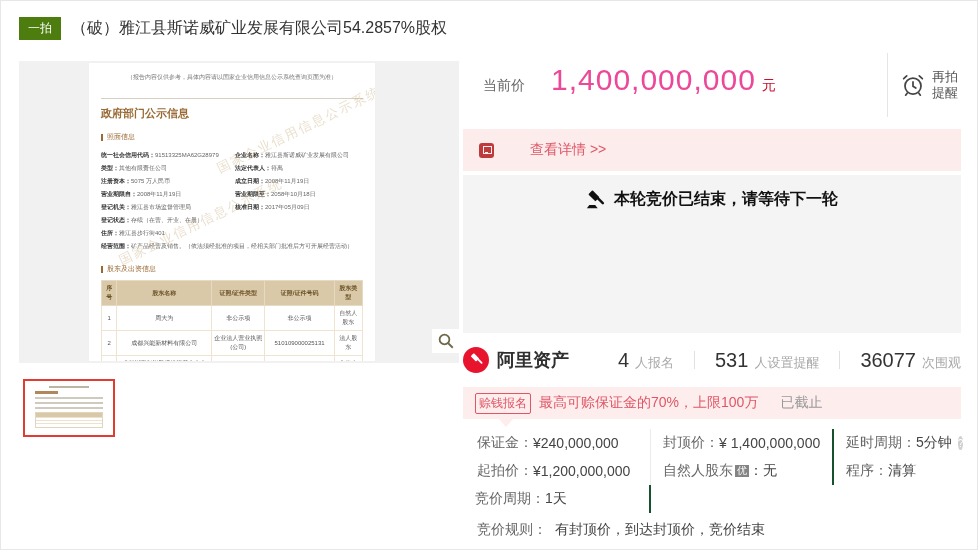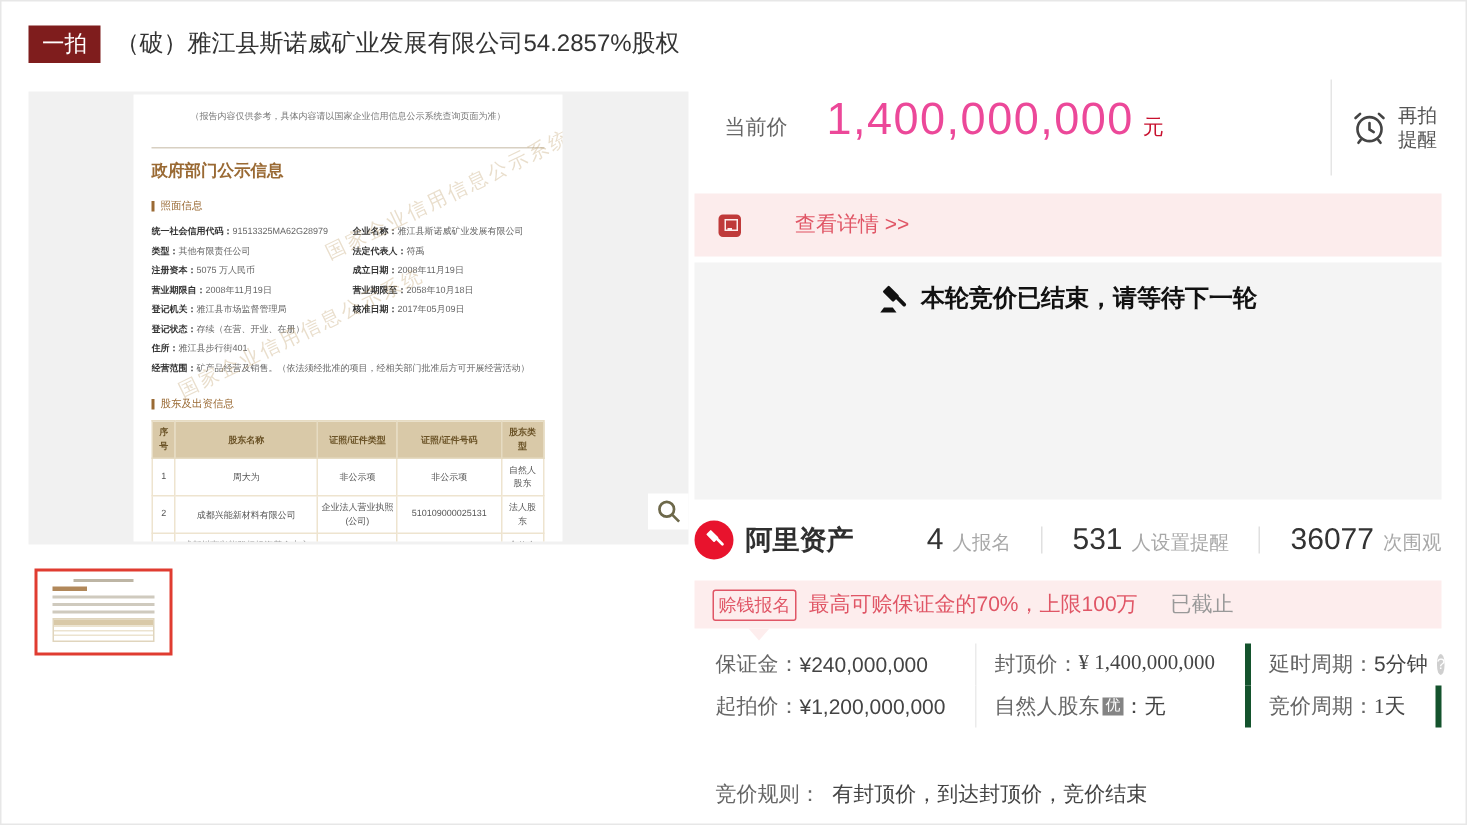--- a/index.html
+++ b/index.html
@@ -3,21 +3,21 @@
 <meta charset="utf-8">
 <style>
   * { margin:0; padding:0; box-sizing:border-box; }
   html,body { background:#fff; }
   body { font-family:"Liberation Sans","DejaVu Sans",sans-serif; }
   .page { position:relative; width:978px; height:550px; background:#fff;
           border:1px solid #e7e7e7; overflow:hidden; }
 
   
   .hdr { position:absolute; left:18px; top:16px; display:flex; align-items:center; }
-  .hdr-badge { background:#7f1d1d; color:#fff; font-size:15px; padding:3px 9px; margin-right:10px; }
+  .hdr-badge { background:#4d7c0f; color:#fff; font-size:12px; padding:3px 9px; margin-right:10px; }
   .hdr-title { font-size:16px; font-weight:normal; color:#333; }
 
   
   .viewer { position:absolute; left:18px; top:60px; width:440px; height:302px; background:#f1f1f1; }
   .doc { position:absolute; left:70px; top:2px; width:286px; height:298px; background:#fff;
          padding:10px 12px 0 12px; overflow:hidden; color:#555; }
   .doc-disclaimer { font-size:6px; color:#777; text-align:center; transform-origin:center; white-space:nowrap; }
   .doc-rule { border-top:1px solid #d8d0c2; margin:16px 0 0 0; }
   .doc-sec-title { margin-top:7px; font-size:11px; font-weight:bold; color:#9a6a34; }
   .doc-sub { margin-top:11px; font-size:7px; color:#9a6a34; display:flex; align-items:center; }
@@ -91,21 +91,21 @@
   .promo-text { font-size:14px; color:#e05666; }
   .promo-status { font-size:14px; color:#999; margin-left:22px; }
   .promo-tail { position:absolute; top:366px; left:36px; width:0; height:0;
                 border-left:7px solid transparent; border-right:7px solid transparent;
                 border-top:8px solid #fdeded; }
 
   .details { position:absolute; top:376px; left:0; width:498px; font-size:14px; }
   .dgrid { display:grid; grid-template-columns:188px 183px 127px; }
   .dcell { height:28px; display:flex; align-items:center; padding-left:14px; white-space:nowrap; }
   .dcell.c1 { border-right:1px solid #ebebeb; }
-  .dcell.c2 { border-right:4px solid #14532d; padding-left:12px;font-family:Liberation Serif, serif; }
+  .dcell.c2 { border-right:2px solid #14532d; padding-left:12px; }
   .dcell.c3 { padding-left:12px; }
   .dlabel { color:#666; }
   .dvalue { color:#444; }
   .help-icon { display:inline-flex; width:14px; height:14px; border-radius:50%; background:#cfcfcf;
                color:#fff; font-size:10px; align-items:center; justify-content:center; margin-left:6px; cursor:pointer; }
   .pri-badge { display:inline-block; background:#848484; color:#fff; font-size:10px;
                padding:1px 2px; margin-left:2px; line-height:1; }
   .rule-row { margin-top:8px; padding-left:14px; }
   .rule-row .dvalue { margin-left:4px; }
 </style>
@@ -294,20 +294,24 @@
         </div>
         <div class="dcell c1">
           <span class="dlabel">起拍价：</span>
             <span class="dvalue">¥1,200,000,000</span>
         </div>
         <div class="dcell c2">
           <span class="dlabel">自然人股东</span>
           <span class="pri-badge">优</span>
           <span class="dvalue">：无</span>
         </div>
+        <div class="dcell c3">
+          <span class="dlabel">程序：</span>
+            <span class="dvalue">清算</span>
+        </div>
         <div class="dcell c2">
           <span class="dlabel">竞价周期：</span>
             <span class="dvalue">1天</span>
         </div>
         <div class="dcell c3"></div>
       </div>
       <div class="rule-row">
         <span class="dlabel">竞价规则：</span>
         <span class="dvalue">有封顶价，到达封顶价，竞价结束</span>
       </div>

